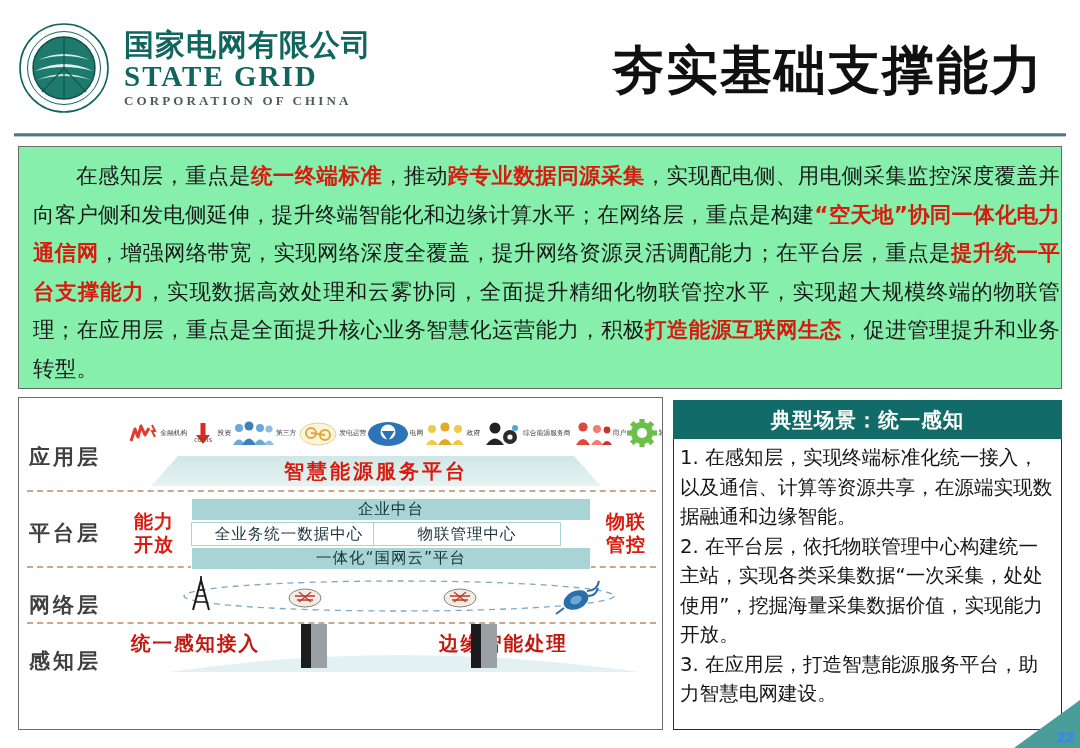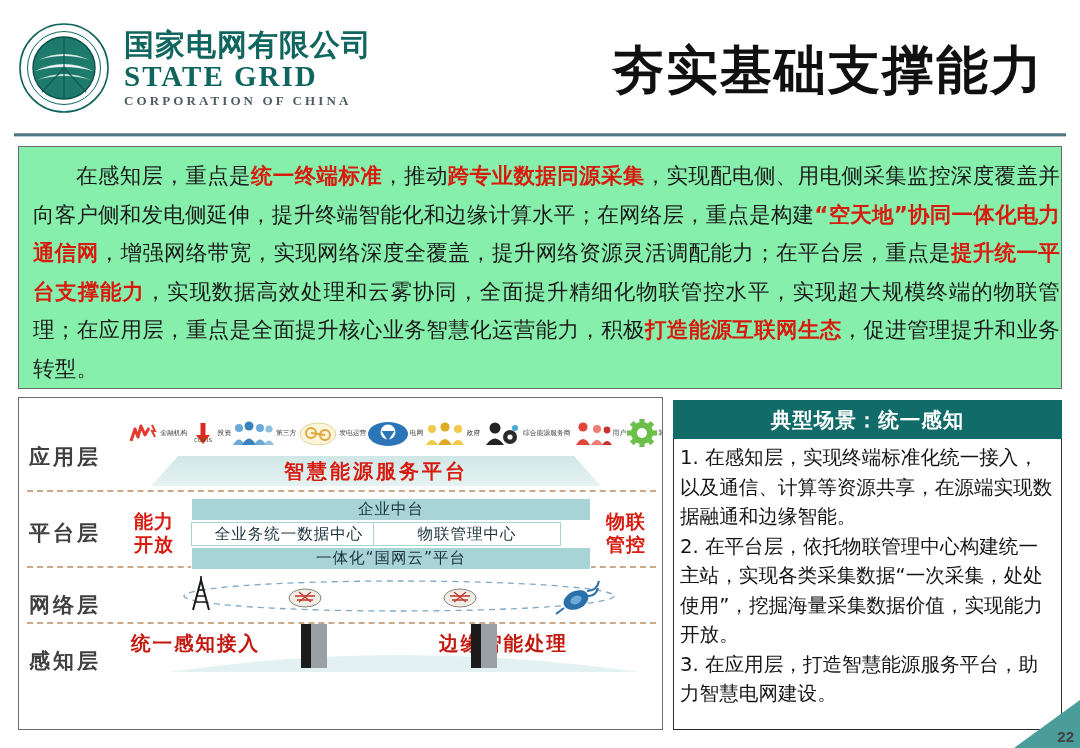--- a/index.html
+++ b/index.html
@@ -130,21 +130,21 @@
     font-size:19.6px; line-height:29.5px; color:#141414; letter-spacing:0px;
   }
 
   
   #page-corner {
     position:absolute; right:0; bottom:0; width:96px; height:48px;
   }
   #page-num {
     position:absolute; right:6px; bottom:3px;
     font-family:"Liberation Sans","DejaVu Sans",sans-serif;
-    font-size:15px; font-weight:700; color:#404040;
+    font-size:15px; font-weight:700; color:#3b82f6;
   }
 </style>
 </head>
 <body>
 
 <div id="slide">
 
   <div id="header">
 
     <div id="logo-wrap">

